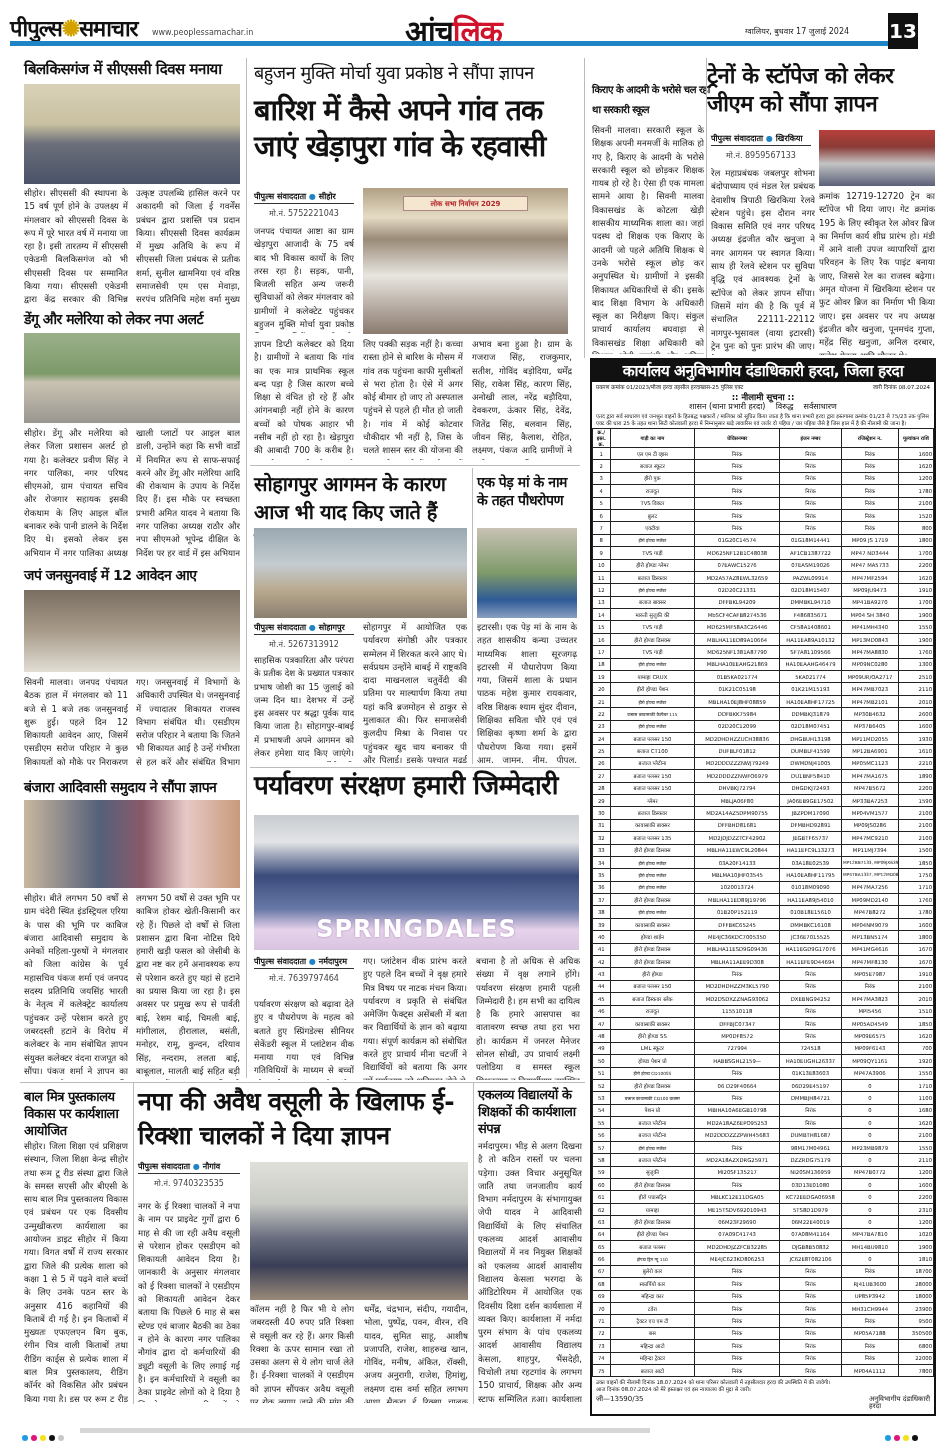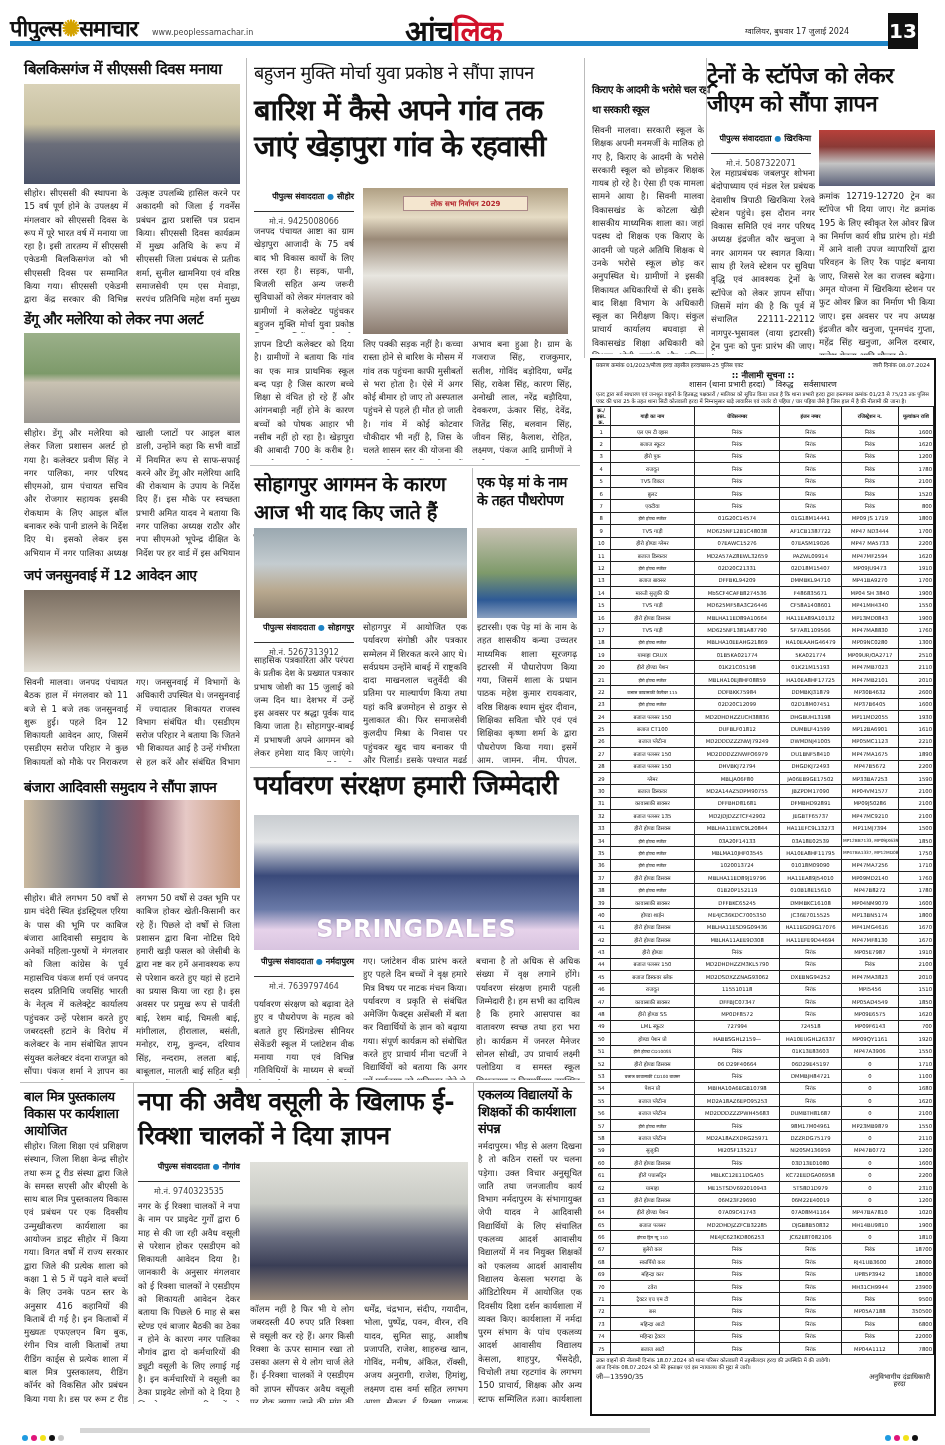--- a/index.html
+++ b/index.html
@@ -9,21 +9,21 @@
 .logo .dot{color:#d4a200}
 .url{left:152px;top:28px;font-size:8px;color:#444}
 .section{left:405px;top:10px;font-size:30px;font-weight:bold;color:#111;letter-spacing:-1px}
 .section .red{color:#d1122b}
 .dateline{left:745px;top:25px;font-size:8px;color:#222}
 .pageno{left:888px;top:13px;width:30px;height:36px;background:#111;color:#fff;font-size:20px;font-weight:bold;text-align:center;line-height:36px}
 .bluebar{left:10px;top:41px;width:878px;height:5px;background:#1f84c6}
 .h{font-weight:bold;color:#111;line-height:1.05;letter-spacing:-0.5px}
 .body{font-size:8.6px;line-height:13.3px;color:#222;text-align:justify;overflow:hidden}
 .photo{background:#8a8a86;overflow:hidden}
-.byline{font-size:8px;font-weight:bold;text-align:right;border-bottom:1px solid #333;padding-bottom:10px}
+.byline{font-size:8px;font-weight:bold;text-align:left;border-bottom:1px solid #333;padding-bottom:2px}
 .byline .dot{color:#1f84c6}
 .mob{font-size:8px;text-align:center;color:#444;margin-top:3px}
 .vline{background:#bbb;width:1px}
 .hline{background:#bbb;height:1px}
 
 .notice{left:590px;top:358px;width:346px;height:1058px;border:2px solid #111;background:#fff}
 .notice-title{background:#111;color:#fff;font-size:15.5px;font-weight:bold;text-align:center;height:22px;line-height:22px;letter-spacing:-0.5px}
 .notice-meta{font-size:5.5px;padding:1px 4px;display:flex;justify-content:space-between}
 .notice-sub{font-size:8.5px;font-weight:bold;text-align:center;line-height:10px}
 .notice-para{font-size:5.3px;line-height:7px;padding:1px 4px}
@@ -63,21 +63,21 @@
 <div class="abs body" style="left:24px;top:892px;width:104px;height:188px">सीहोर। बीते लगभग 50 वर्षों से ग्राम चंदेरी स्थित इंडस्ट्रियल एरिया के पास की भूमि पर काबिज बंजारा आदिवासी समुदाय के अनेकों महिला-पुरुषों ने मंगलवार को जिला कांग्रेस के पूर्व महासचिव पंकज शर्मा एवं जनपद सदस्य प्रतिनिधि जयसिंह भारती के नेतृत्व में कलेक्ट्रेट कार्यालय पहुंचकर उन्हें परेशान करते हुए जबरदस्ती हटाने के विरोध में कलेक्टर के नाम संबोधित ज्ञापन संयुक्त कलेक्टर वंदना राजपूत को सौंपा। पंकज शर्मा ने ज्ञापन का वाचन करते हुए बताया कि आदिवासी समुदाय के महिला-पुरुष बंजारा समुदाय के ग्रामीणजन</div>
 <div class="abs body" style="left:136px;top:892px;width:104px;height:188px">लगभग 50 वर्षों से उक्त भूमि पर काबिज होकर खेती-किसानी कर रहे हैं। पिछले दो वर्षों से जिला प्रशासन द्वारा बिना नोटिस दिये हमारी खड़ी फसल को जेसीबी के द्वारा नष्ट कर हमें अनावश्यक रूप से परेशान करते हुए यहां से हटाने का प्रयास किया जा रहा है। इस अवसर पर प्रमुख रूप से पार्वती बाई, रेशम बाई, चिमली बाई, मांगीलाल, हीरालाल, बसंती, मनोहर, रामू, कुन्दन, दरियाव सिंह, नन्दराम, ललता बाई, बाबूलाल, मालती बाई सहित बड़ी संख्या में बंजारा आदिवासी समुदाय के महिला-पुरुष उपस्थित रहे।</div>
 
 <div class="abs h" style="left:24px;top:1088px;width:110px;font-size:13px;line-height:17px">बाल मित्र पुस्तकालय विकास पर कार्यशाला आयोजित</div>
 <div class="abs body" style="left:24px;top:1140px;width:104px;height:262px">सीहोर। जिला शिक्षा एवं प्रशिक्षण संस्थान, जिला शिक्षा केन्द्र सीहोर तथा रूम टू रीड संस्था द्वारा जिले के समस्त सएसी और बीएसी के साथ बाल मित्र पुस्तकालय विकास एवं प्रबंधन पर एक दिवसीय उन्मुखीकरण कार्यशाला का आयोजन डाइट सीहोर में किया गया। विगत वर्षों में राज्य सरकार द्वारा जिले की प्रत्येक शाला को कक्षा 1 से 5 में पढ़ने वाले बच्चों के लिए उनके पठन स्तर के अनुसार 416 कहानियों की किताबें दी गई है। इन किताबों में मुख्यतः एफएलएन बिग बुक, रंगीन चित्र वाली किताबों तथा रीडिंग कार्ड्स से प्रत्येक शाला में बाल मित्र पुस्तकालय, रीडिंग कॉर्नर को विकसित और प्रबंधन किया गया है। इस पर रूम टू रीड संस्था, भोपाल से नीतू शाही ने बाल मित्र पुस्तकालय से जुड़े सभी आयामों पर जानकारी दी।</div>
 
 <div class="abs" style="left:254px;top:60px;font-size:18px;color:#111;letter-spacing:-0.5px">बहुजन मुक्ति मोर्चा युवा प्रकोष्ठ ने सौंपा ज्ञापन</div>
 <div class="abs h" style="left:254px;top:92px;width:312px;font-size:29px;line-height:36px;letter-spacing:-1px">बारिश में कैसे अपने गांव तक जाएं खेड़ापुरा गांव के रहवासी</div>
 <div class="abs" style="left:254px;top:190px;width:100px">
   <div class="byline"><span>पीपुल्स संवाददाता</span> <span class="dot">●</span> <span>सीहोर</span></div>
-  <div class="mob">मो.नं. 9425008066</div>
+  <div class="mob">मो.नं. 5752221043</div>
 </div>
 <div class="abs body" style="left:254px;top:225px;width:100px;height:108px">जनपद पंचायत आष्टा का ग्राम खेड़ापुरा आजादी के 75 वर्ष बाद भी विकास कार्यों के लिए तरस रहा है। सड़क, पानी, बिजली सहित अन्य जरूरी सुविधाओं को लेकर मंगलवार को ग्रामीणों ने कलेक्टेट पहुंचकर बहुजन मुक्ति मोर्चा युवा प्रकोष्ठ जिलाध्यक्ष जितेंद्र मालवीय के नेतृत्व में मुख्यमंत्री के नाम का</div>
 <div class="abs photo" style="left:363px;top:188px;width:205px;height:146px;background:linear-gradient(180deg,#b0a084 0%,#e6dcc5 20%,#9a8a78 35%,#e8e6e0 60%,#8a7a6e 100%)">
   <div style="margin:8px 40px;background:#f4e6cf;border:1px solid #a88;font-size:7px;font-weight:bold;color:#b3242c;text-align:center;padding:2px">लोक सभा निर्वाचन 2029</div>
 </div>
 <div class="abs body" style="left:254px;top:338px;width:100px;height:122px">ज्ञापन डिप्टी कलेक्टर को दिया है। ग्रामीणों ने बताया कि गांव का एक मात्र प्राथमिक स्कूल बन्द पड़ा है जिस कारण बच्चे शिक्षा से वंचित हो रहे हैं और आंगनबाड़ी नहीं होने के कारण बच्चों को पोषक आहार भी नसीब नहीं हो रहा है। खेड़ापुरा की आबादी 700 के करीब है। इस के बाद भी खेड़ापुरा से मेहतवाड़ा तक पहुंच जाने के</div>
 <div class="abs body" style="left:363px;top:338px;width:100px;height:122px">लिए पक्की सड़क नहीं है। कच्चा रास्ता होने से बारिश के मौसम में गांव तक पहुंचना काफी मुसीबतों से भरा होता है। ऐसे में अगर कोई बीमार हो जाए तो अस्पताल पहुंचने से पहले ही मौत हो जाती है। गांव में कोई कोटवार चौकीदार भी नहीं है, जिस के चलते शासन स्तर की योजना की जानकारी ग्रामीणों को नहीं मिलती है और सुरक्षा का</div>
 <div class="abs body" style="left:472px;top:338px;width:100px;height:122px">अभाव बना हुआ है। ग्राम के गजराज सिंह, राजकुमार, सतीश, गोविंद बड़ोदिया, धर्मेंद्र सिंह, राकेश सिंह, कारण सिंह, अनोखी लाल, नरेंद्र बड़ौदिया, देवकरण, ऊंकार सिंह, देवेंद्र, जितेंद्र सिंह, बलवान सिंह, जीवन सिंह, कैलाश, रोहित, लक्ष्मण, पंकज आदि ग्रामीणों ने सभी मूलभूत सुविधाएं उपलब्ध कराने की मांग जिला प्रशासन से की है।</div>
 
 <div class="abs h" style="left:254px;top:470px;width:215px;font-size:20px;line-height:28px">सोहागपुर आगमन के कारण आज भी याद किए जाते हैं जोशी</div>
@@ -117,27 +117,28 @@
 
 <div class="abs h" style="left:478px;top:1086px;width:104px;font-size:13px;line-height:17px">एकलव्य विद्यालयों के शिक्षकों की कार्यशाला संपन्न</div>
 <div class="abs body" style="left:478px;top:1140px;width:104px;height:262px">नर्मदापुरम। भीड़ से अलग दिखना है तो कठिन रास्तों पर चलना पड़ेगा। उक्त विचार अनुसूचित जाति तथा जनजातीय कार्य विभाग नर्मदापुरम के संभागायुक्त जेपी यादव ने आदिवासी विद्यार्थियों के लिए संचालित एकलव्य आदर्श आवासीय विद्यालयों में नव नियुक्त शिक्षकों को एकलव्य आदर्श आवासीय विद्यालय केसला भरगदा के ऑडिटोरियम में आयोजित एक दिवसीय दिशा दर्शन कार्यशाला में व्यक्त किए। कार्यशाला में नर्मदा पुरम संभाग के पांच एकलव्य आदर्श आवासीय विद्यालय केसला, शाहपुर, भैंसदेही, चिचोली तथा रहटगांव के लगभग 150 प्राचार्य, शिक्षक और अन्य स्टाफ सम्मिलित हुआ। कार्यशाला में गुलाब राय बर्डे, निशांत पडंया भैंसदेही, दौलत हिंगवे चिचोली भी उपस्थित रहे।</div>
 
 <div class="abs h" style="left:592px;top:80px;width:120px;font-size:10px;line-height:20px">किराए के आदमी के भरोसे चल रहा था सरकारी स्कूल</div>
 <div class="abs body" style="left:592px;top:124px;width:112px;height:230px">सिवनी मालवा। सरकारी स्कूल के शिक्षक अपनी मनमर्जी के मालिक हो गए है, किराए के आदमी के भरोसे सरकारी स्कूल को छोड़कर शिक्षक गायब हो रहे है। ऐसा ही एक मामला सामने आया है। सिवनी मालवा विकासखंड के कोटला खेड़ी शासकीय माध्यमिक शाला का। जहां पदस्थ दो शिक्षक एक किराए के आदमी जो पहले अतिथि शिक्षक थे उनके भरोसे स्कूल छोड़ कर अनुपस्थित थे। ग्रामीणों ने इसकी शिकायत अधिकारियों से की। इसके बाद शिक्षा विभाग के अधिकारी स्कूल का निरीक्षण किए। संकुल प्राचार्य कार्यालय बघवाड़ा से विकासखंड शिक्षा अधिकारी को शिक्षक ओपी रघुवंशी और अनिता चौधरी का एक-एक दिन का वेतन काटने के लिए पत्र लिखा गया है।</div>
 
 <div class="abs h" style="left:707px;top:62px;width:228px;font-size:22px;line-height:28px">ट्रेनों के स्टॉपेज को लेकर जीएम को सौंपा ज्ञापन</div>
 <div class="abs" style="left:711px;top:132px;width:100px">
   <div class="byline"><span>पीपुल्स संवाददाता</span> <span class="dot">●</span> <span>खिरकिया</span></div>
-  <div class="mob">मो.नं. 5087322071</div>
+  <div class="mob">मो.नं. 8959567133</div>
 </div>
 <div class="abs photo" style="left:819px;top:130px;width:116px;height:56px;background:linear-gradient(180deg,#b8403a 0%,#8a3a36 30%,#c4c4c4 60%,#5a6078 100%)"></div>
 <div class="abs body" style="left:711px;top:167px;width:104px;height:188px">रेल महाप्रबंधक जबलपुर शोभना बंदोपाध्याय एवं मंडल रेल प्रबंधक देवाशीष त्रिपाठी खिरकिया रेलवे स्टेशन पहुंचे। इस दौरान नगर विकास समिति एवं नगर परिषद अध्यक्ष इंद्रजीत कौर खनुजा ने नगर आगमन पर स्वागत किया। साथ ही रेलवे स्टेशन पर सुविधा वृद्धि एवं आवश्यक ट्रेनों के स्टॉपेज को लेकर ज्ञापन सौंपा। जिसमें मांग की है कि पूर्व में संचालित 22111-22112 नागपुर-भुसावल (वाया इटारसी) ट्रेन पुनः को पुनः प्रारंभ की जाए। हैदराबाद जयपुर अप 17019 का स्टॉपेज भी दिया जाए। साथ ही जयपुर हैदराबाद ट्रेन</div>
 <div class="abs body" style="left:819px;top:190px;width:116px;height:165px">क्रमांक 12719-12720 ट्रेन का स्टॉपेज भी दिया जाए। गेट क्रमांक 195 के लिए स्वीकृत रेल ओवर ब्रिज का निर्माण कार्य शीघ्र प्रारंभ हो। मंडी में आने वाली उपज व्यापारियों द्वारा परिवहन के लिए रैक पाइंट बनाया जाए, जिससे रेल का राजस्व बढ़ेगा। अमृत योजना में खिरकिया स्टेशन पर फुट ओवर ब्रिज का निर्माण भी किया जाए। इस अवसर पर नप अध्यक्ष इंद्रजीत कौर खनुजा, पूनमचंद गुप्ता, महेंद्र सिंह खनुजा, अनिल दरबार, राजेश मेहता आदि मौजूद थे।</div>
 
 <div class="abs notice">
+  <div class="notice-title">कार्यालय अनुविभागीय दंडाधिकारी हरदा, जिला हरदा</div>
   <div class="notice-meta">
     <span>प्रकरण क्रमांक 01/2023/मौजा हरदा तहसील हरदाखास-25 पुलिस एक्ट</span>
     <span>जारी दिनांक 08.07.2024</span>
   </div>
   <div class="notice-sub">:: नीलामी सूचना ::</div>
   <div class="notice-sub" style="font-weight:normal;font-size:8px">
     <span>शासन (थाना प्रभारी हरदा)</span>&nbsp;&nbsp;&nbsp;
     <span>विरुद्ध</span>&nbsp;&nbsp;&nbsp;
     <span>सर्वसाधारण</span>
   </div>
@@ -762,21 +763,21 @@
           <td>MP04A1112</td>
           <td style="text-align: right;">7800</td>
         </tr>
       </tbody>
   </table>
   <div class="notice-foot">
     <div>उक्त वाहनों की नीलामी दिनांक 18.07.2024 को थाना परिसर कोतवाली में तहसीलदार हरदा की उपस्थिति में की जावेगी।</div>
     <div>आज दिनांक 08.07.2024 को मेरे हस्ताक्षर एवं इस न्यायालय की मुद्रा से जारी।</div>
     <div style="display:flex;justify-content:space-between;margin-top:3px;font-size:7px">
       <span>जी—13590/35</span>
-      <span style="text-align:center"><span>अनुविभागीय दंडाधिकारी</span><br><span>हरदा</span></span>
+      <span style=""><span>अनुविभागीय दंडाधिकारी</span><br><span>हरदा</span></span>
     </div>
   </div>
 </div>
 
 <div class="abs vline" style="left:246px;top:58px;height:1020px"></div>
 <div class="abs vline" style="left:584px;top:58px;height:300px"></div>
 <div class="abs vline" style="left:706px;top:58px;height:300px"></div>
 <div class="abs vline" style="left:133px;top:1082px;height:322px"></div>
 <div class="abs vline" style="left:473px;top:1082px;height:322px"></div>
 <div class="abs vline" style="left:472px;top:468px;height:296px"></div>

